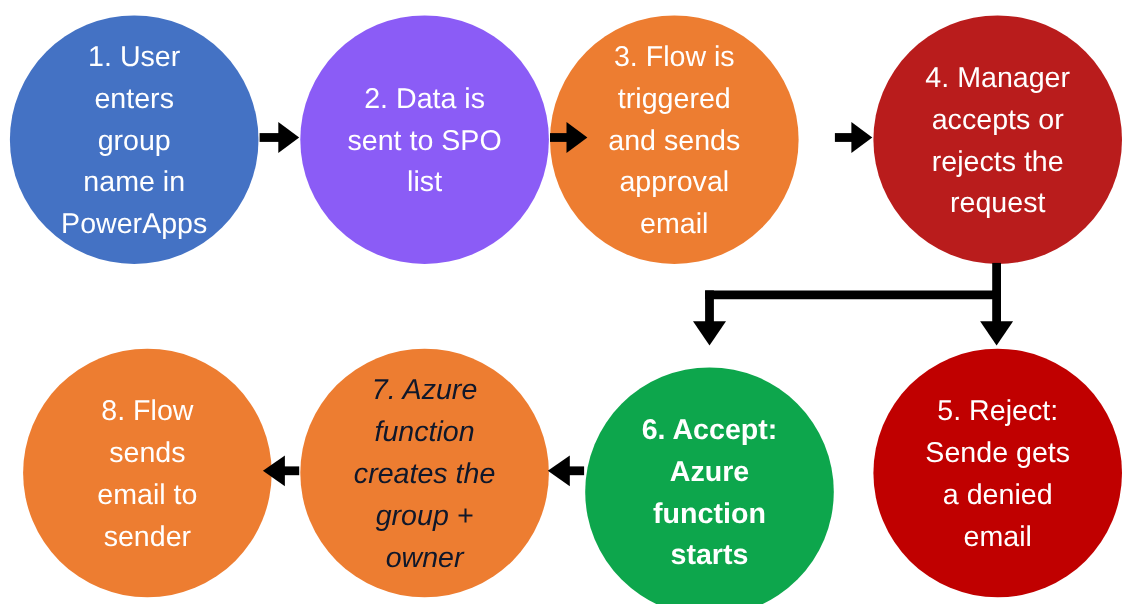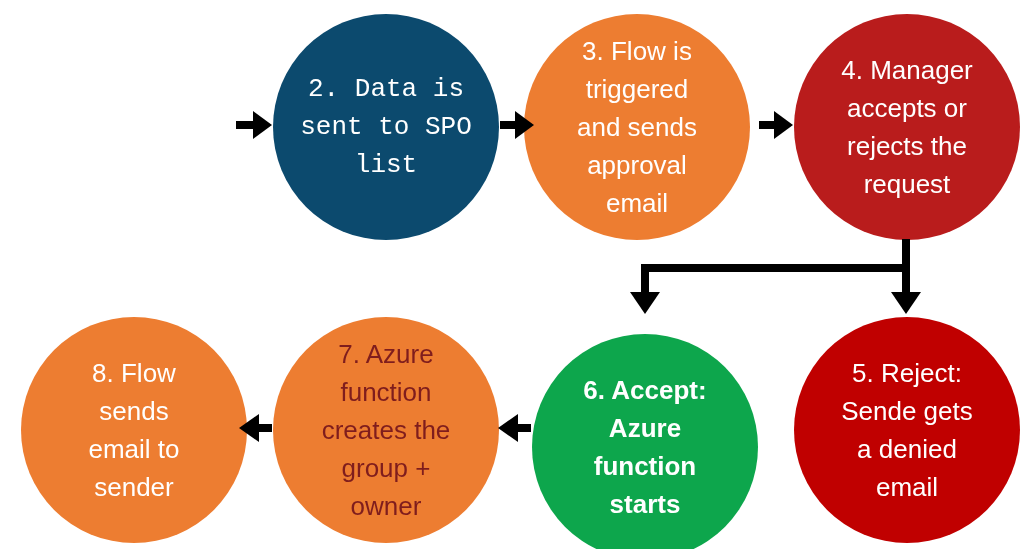--- a/index.html
+++ b/index.html
@@ -24,21 +24,21 @@
     justify-content: center;
     text-align: center;
     white-space: pre-line;
     font-size: 26px;
     line-height: 38px;
     font-weight: 400;
   }
   
   .pos-1 { left: 9px;   top: 14px;  }
   .pos-2 { left: 273px; top: 14px;  }
-  .pos-3 { left: 524px; top: 14px;  }
+  .pos-3 { left: 500px; top: 14px;  }
   .pos-4 { left: 794px; top: 14px;  }
   .pos-5 { left: 794px; top: 317px; }
   .pos-6 { left: 532px; top: 334px; font-weight: bold; }
   .pos-7 { left: 273px; top: 317px; }
   .pos-8 { left: 21px;   top: 317px; }
 
   .connector-layer {
     position: absolute;
     left: 0;
     top: 0;
@@ -51,22 +51,27 @@
   .connector-layer rect,
   .connector-layer polygon {
     fill: currentColor;
   }
 </style>
 </head>
 <body>
 
 <div class="canvas">
 
+  <div class="node pos-1" style="background-color: rgb(68, 114, 196); color: rgb(255, 255, 255);">1. User
+enters
+group
+name in
+PowerApps</div>
 
-  <div class="node pos-2" style="background-color: #0c4a6e; color: rgb(255, 255, 255); font-family: Liberation Mono, monospace;">2. Data is
+  <div class="node pos-2" style="background-color: #8b5cf6; color: rgb(255, 255, 255);">2. Data is
 sent to SPO
 list</div>
 
   <div class="node pos-3" style="background-color: rgb(237, 125, 49); color: rgb(255, 255, 255);">3. Flow is
 triggered
 and sends
 approval
 email</div>
 
   <div class="node pos-4" style="background-color: #b91c1c; color: rgb(255, 255, 255);">4. Manager
@@ -77,21 +82,21 @@
   <div class="node pos-5" style="background-color: rgb(192, 0, 0); color: #ffffff;">5. Reject:
 Sende gets
 a denied
 email</div>
 
   <div class="node pos-6" style="background-color: rgb(13, 166, 76); color: rgb(255, 255, 255);">6. Accept:
 Azure
 function
 starts</div>
 
-  <div class="node pos-7" style="background-color: rgb(237, 125, 49); color: #7f1d1d;">7. Azure
+  <div class="node pos-7" style="background-color: rgb(237, 125, 49); color: #0f172a; font-style: italic;">7. Azure
 function
 creates the
 group +
 owner</div>
 
   <div class="node pos-8" style="background-color: rgb(237, 125, 49); color: rgb(255, 255, 255);">8. Flow
 sends
 email to
 sender</div>
 

